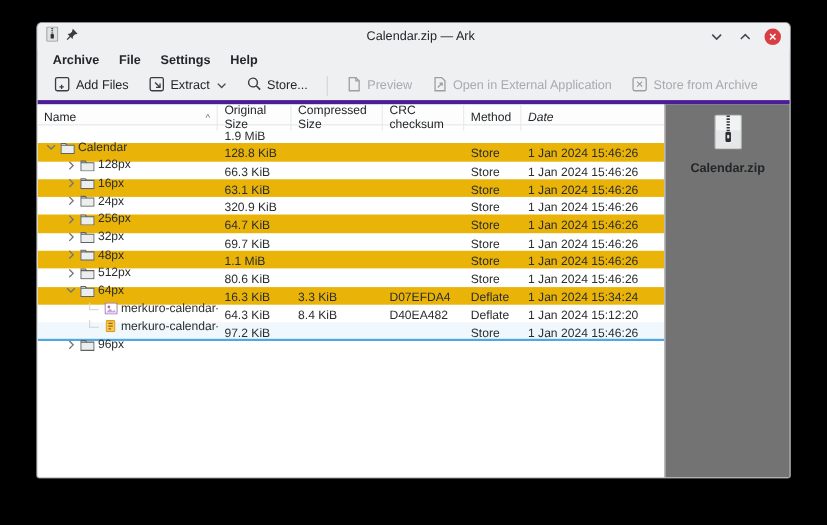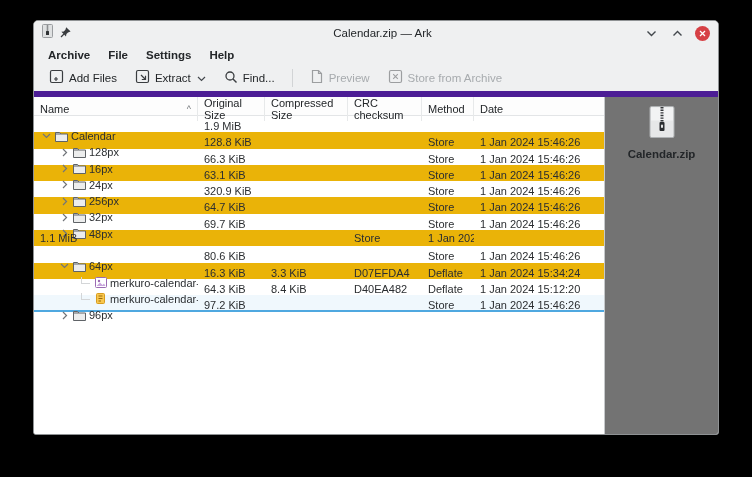--- a/index.html
+++ b/index.html
@@ -29,33 +29,33 @@
   .toolbar { height:27px; display:flex; align-items:center; padding:0 8px; gap:4px;
     flex:0 0 auto; }
   .tbtn { display:flex; align-items:center; gap:5px; font-size:11.5px; color:#232629;
     padding:3px 7px; border-radius:3px; white-space:nowrap; }
   .tbtn.disabled { color:#a7abae; }
   .tbtn.disabled svg { opacity:.45; }
   .tb-sep { width:1px; height:18px; background:#d2d4d6; margin:0 6px; }
   .chev-small { margin-left:1px; }
 
   
-  .content { flex:1; display:flex; min-height:0; border-top:6px solid #4c1d95; }
+  .content { flex:1; display:flex; min-height:0; border-top:4px solid #4c1d95; }
   .table-area { flex:1; background:#ffffff; display:flex; flex-direction:column;
     overflow:hidden; }
   .side-panel { width:114px; background:#737373; border-left:1px solid #c6c9cb;
     display:flex; flex-direction:column; align-items:center; padding-top:9px; gap:6px; }
   .side-label { font-size:11.5px; font-weight:bold; color:#232629; }
 
   
   .thead { display:grid; grid-template-columns:164px 67px 83px 74px 52px 1fr;
     height:19px; background:#fdfdfd; border-bottom:1px solid #e3e5e7; flex:0 0 auto; }
   .th { font-size:11px; color:#232629; display:flex; align-items:center;
     padding:0 6px; border-right:1px solid #e7e9ea; position:relative; }
-  .th:last-child { border-right:none; }
+  .th:last-child { border-right:none;font-style:italic; }
   .sort-ind { margin-left:auto; color:#6e7276; font-size:9px; }
   .tbody { flex:1; overflow:hidden; }
   .trow { display:grid; grid-template-columns:164px 67px 83px 74px 52px 1fr;
     height:16.3px; align-items:center; font-size:11px; color:#2b2e31; }
   .trow.alt { background:#eab308; }
   .trow.selected { background:#f0f8fd; border-bottom:2px solid #4fa8e0; height:17px; }
   .td { padding:0 6px; overflow:hidden; white-space:nowrap; }
   .td-name { display:flex; align-items:center; gap:3px; padding:0 0 0 4px;margin-top:20px; }
   .indent { display:inline-block; height:1px; flex:0 0 auto; }
   .expander { width:11px; height:11px; display:inline-flex; align-items:center;
@@ -137,31 +137,40 @@
           </svg>
       </span>
     </span>
     <span class="tbtn">
       <span>
         <svg width="14" height="14" viewBox="0 0 14 14">
           <circle cx="6" cy="6" r="4" fill="none" stroke="#3a3d40" stroke-width="1.3"></circle>
           <line x1="9" y1="9" x2="12.5" y2="12.5" stroke="#3a3d40" stroke-width="1.4"></line>
         </svg>
       </span>
-      <span>Find...</span>
+      <span>Store...</span>
     </span>
     <span class="tb-sep"></span>
     <span class="tbtn disabled">
       <span>
         <svg width="14" height="15" viewBox="0 0 14 15">
           <path d="M2.5 1.5 H8.5 L11.5 4.5 V13.5 H2.5 Z" fill="none" stroke="#3a3d40" stroke-width="1.2"></path>
           <path d="M8.5 1.5 V4.5 H11.5" fill="none" stroke="#3a3d40" stroke-width="1.2"></path>
         </svg>
       </span>
       <span>Preview</span>
+    </span>
+    <span class="tbtn disabled">
+      <span>
+        <svg width="14" height="15" viewBox="0 0 14 15">
+          <path d="M2.5 1.5 H8.5 L11.5 4.5 V13.5 H2.5 Z" fill="none" stroke="#3a3d40" stroke-width="1.2"></path>
+          <path d="M5 10.5 L9 6.5 M9 9 V6.5 H6.5" fill="none" stroke="#3a3d40" stroke-width="1.1"></path>
+        </svg>
+      </span>
+      <span>Open in External Application</span>
     </span>
     <span class="tbtn disabled">
       <span>
         <svg width="15" height="15" viewBox="0 0 15 15">
           <rect x="1.5" y="1.5" width="12" height="12" rx="1.5" fill="none" stroke="#3a3d40" stroke-width="1.2"></rect>
           <path d="M5.2 8.2 L9.8 12.8 M9.8 8.2 L5.2 12.8" transform="translate(0,-3)" stroke="#3a3d40" stroke-width="1.1"></path>
         </svg>
       </span>
       <span>Store from Archive</span>
     </span>
@@ -329,20 +338,35 @@
               </span>
               <span>48px</span>
             </span>
             <span class="td">69.7 KiB</span>
             <span class="td"></span>
             <span class="td"></span>
             <span class="td">Store</span>
             <span class="td">1 Jan 2024 15:46:26</span>
           </div>
           <div class="trow alt">
+            <span class="td td-name">
+              <span class="indent" style="width: 18px;"></span>
+              <span class="expander">
+                <svg width="6" height="9" viewBox="0 0 6 9">
+                  <path d="M1 1 L4.5 4.5 L1 8" fill="none" stroke="#71757a" stroke-width="1.2"></path>
+                </svg>
+              </span>
+              <span class="rowicon">
+                <svg width="13" height="11" viewBox="0 0 13 11">
+                  <path d="M0.5 1.5 H4.6 L5.8 3 H12.5 V10.5 H0.5 Z" fill="#eceded" stroke="#5f6367" stroke-width="1"></path>
+                  <path d="M0.5 3 H5.8" stroke="#5f6367" stroke-width="1" fill="none"></path>
+                </svg>
+              </span>
+              <span>512px</span>
+            </span>
             <span class="td">1.1 MiB</span>
             <span class="td"></span>
             <span class="td"></span>
             <span class="td">Store</span>
             <span class="td">1 Jan 2024 15:46:26</span>
           </div>
           <div class="trow">
             <span class="td td-name">
               <span class="indent" style="width: 18px;"></span>
               <span class="expander">

